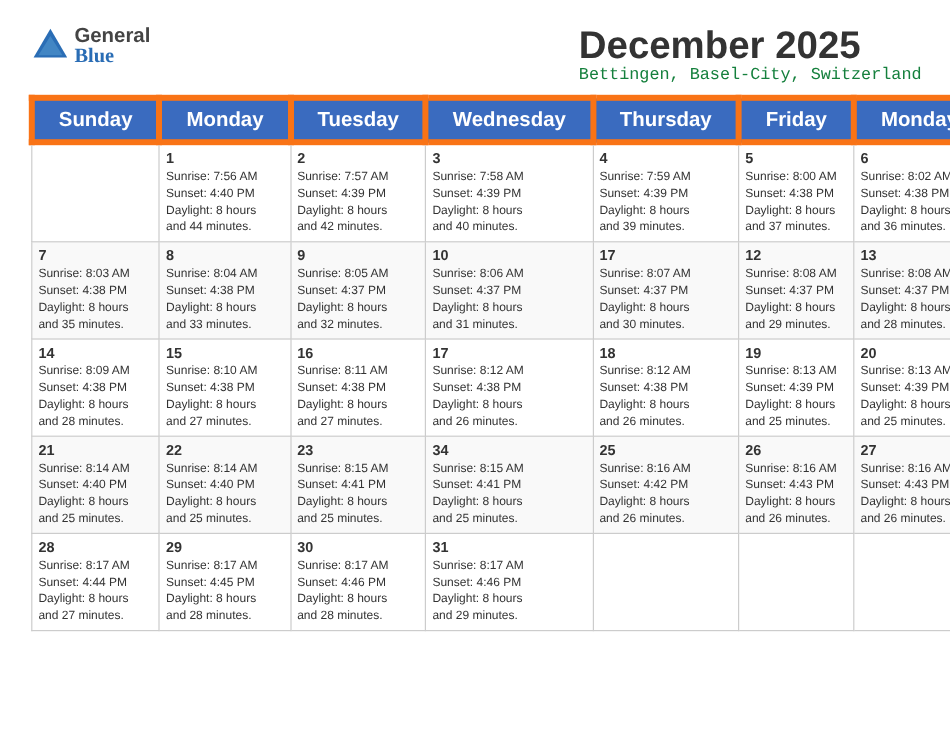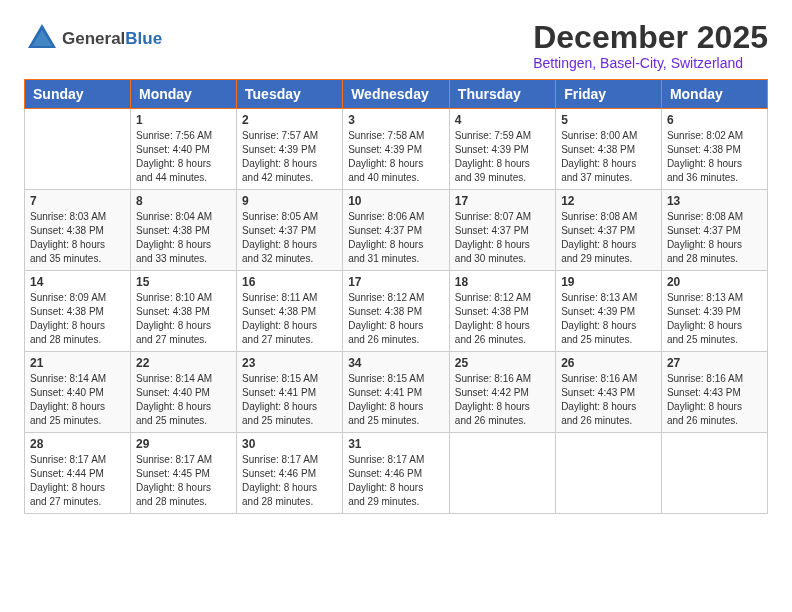--- a/index.html
+++ b/index.html
@@ -25,35 +25,36 @@
       text-align: left;
     }
     .month-title {
       font-size: 32px;
       font-weight: bold;
       color: #333;
       line-height: 1.1;
     }
     .location-title {
       font-size: 14px;
-      color: #6d28d9;
+      color: #15803d;
+      font-family: Liberation Mono, monospace;
     }
     .calendar {
       width: 100%;
       border-collapse: collapse;
       margin-top: 8px;
     }
     .calendar th {
       background-color: #3a6bbf;
       color: #fff;
-      font-size: 14px;
+      font-size: 17px;
       font-weight: bold;
-      padding: 6px 8px;
+      padding: 6px 20px;
       text-align: left;
-      border: 1px solid #f97316;
+      border: 5px solid #f97316;
     }
     .calendar td {
       border: 1px solid #ccc;
       vertical-align: top;
       padding: 4px 5px;
       font-size: 10.5px;
       color: #333;
       width: 107px;
       min-height: 80px;
     }
@@ -77,37 +78,37 @@
     tr:nth-child(odd) td {
       background: #ffffff;
     }
     .logo-wrapper {
       display: flex;
       align-items: center;
       gap: 2px;
     }
     .logo-text {
       display: flex;
-      flex-direction: row;
+      flex-direction: column;
       line-height: 1;
     }
   </style>
 </head>
 <body>
 
 <div class="header-row">
   <div class="logo">
     <div class="logo-wrapper">
       <svg width="36" height="36" viewBox="0 0 36 36">
         <polygon points="18,4 32,28 4,28" fill="#2a6db5"></polygon>
         <polygon points="18,10 28,26 8,26" fill="#5a9fd4" opacity="0.5"></polygon>
       </svg>
       <div class="logo-text">
         <span style="font-size:17px;font-weight:bold;color:#444;">General</span>
-        <span style="font-size:17px;font-weight:bold;color:#2a6db5;">Blue</span>
+        <span style="font-size:17px;font-weight:bold;color:#2a6db5;font-family:Liberation Serif, serif;">Blue</span>
       </div>
     </div>
   </div>
   <div class="title-block">
     <div class="month-title">December 2025</div>
     <div class="location-title">Bettingen, Basel-City, Switzerland</div>
   </div>
 </div>
 
 <table class="calendar">

